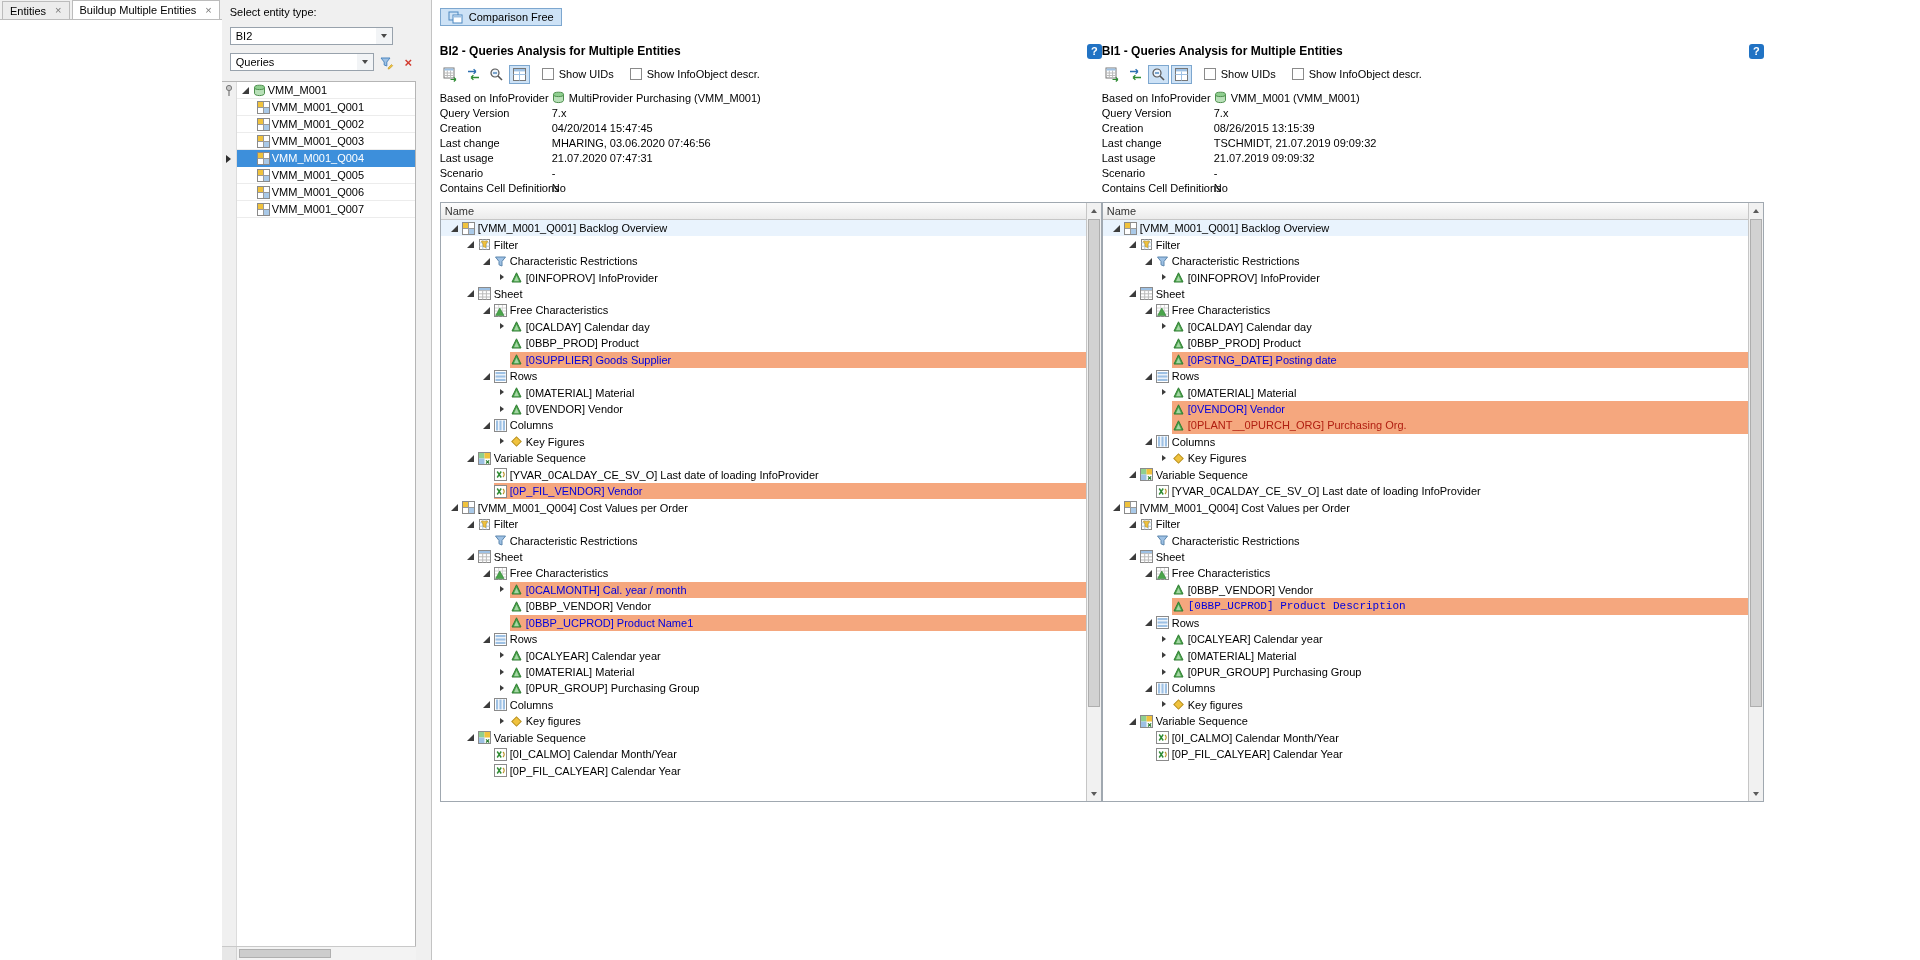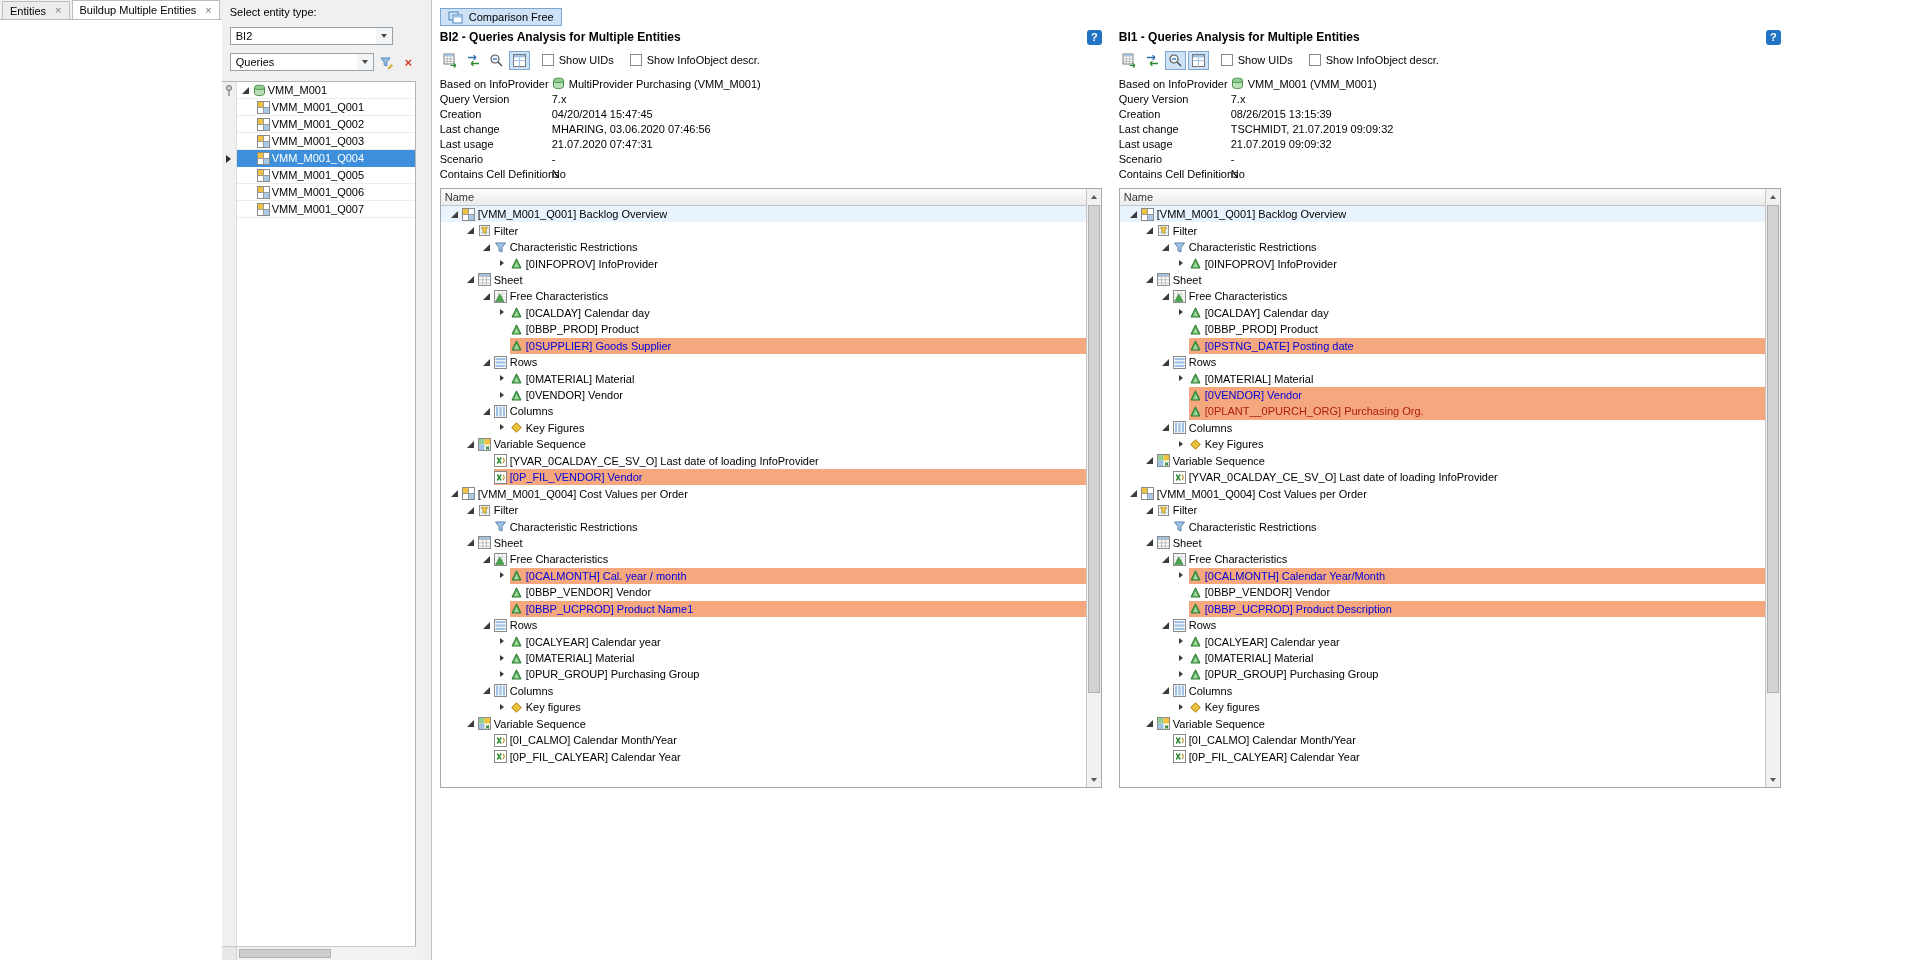--- a/index.html
+++ b/index.html
@@ -49,21 +49,21 @@
   .side-hscroll{width:194px;height:14px;flex:none;display:flex;background:#f0f0f0;border-top:1px solid #c9c9c9;}
   .hcorner{width:15px;height:100%;background:#e7e7e7;border-right:1px solid #d2d2d2;flex:none;}
   .htrack{flex:1;position:relative;background:#f3f3f3;}
   .hthumb{position:absolute;left:2px;top:2px;bottom:2px;width:92px;background:#cdcdcd;border:1px solid #b0b0b0;}
 
   
   .main{flex:1;background:#fff;padding:8px 0 0 8px;min-width:0;}
   .cmp-btn{display:inline-flex;align-items:center;gap:6px;height:18px;padding:0 7px;
            background:#cde2f6;border:1px solid #7da7cf;font-family:inherit;font-size:11px;cursor:default;}
   .cmp-btn svg{width:15px;height:13px;display:block;}
-  .panels{display:flex;gap:17px;margin-top:2px;}
+  .panels{display:flex;margin-top:16px;}
   .panel{width:662px;flex:none;display:flex;flex-direction:column;}
   .phead{display:flex;align-items:center;justify-content:space-between;height:18px;margin-bottom:2px;}
   .ptitle{font-size:12px;font-weight:bold;margin:0;}
   .help{width:15px;height:15px;flex:none;background:var(--accent,#2173c4);color:#fff;border-radius:3px;
         display:flex;align-items:center;justify-content:center;font-weight:bold;font-size:11px;}
   .ptoolbar{display:flex;align-items:center;margin:2px 0 6px;height:20px;}
   .tbtns{display:flex;gap:2px;margin-right:12px;}
   .tbtn{width:21px;height:19px;border:1px solid transparent;background:transparent;padding:1px;
         display:flex;align-items:center;justify-content:center;cursor:default;}
   .tbtn.pressed{background:#cde2f6;border-color:#7da7cf;}
@@ -1209,44 +1209,32 @@
                         <svg viewBox="0 0 13 13">
                           <rect x="0.5" y="0.5" width="12" height="12" fill="#fff" stroke="#8a8a8a"></rect>
                           <path d="M1 4h11M1 7h11M1 10h11M4.7 1V12.5M8.4 1V12.5" stroke="#d5d5d5" fill="none"></path>
                           <path d="M1.6 11.6 L5.8 4 L10 11.6 Z" fill="#4aa54a" stroke="#2e7d32" stroke-width="0.6"></path>
                         </svg>
                       </span>
                       <span class="nlabel">Free Characteristics</span>
                     </span>
                   </div>
                   <div class="trow" style="padding-left: 56px;">
-                    <span class="ar c"></span>
-                    <span class="node d-chg">
-                      <span class="ticon">
-                        <svg viewBox="0 0 13 13">
-                          <path d="M2 11 L6.5 1.8 L11 11 Z" fill="#4aa54a" stroke="#2e7d32"></path>
-                          <path d="M6.5 4.8 L9 10.2 H4 Z" fill="#a5d6a5"></path>
-                        </svg>
-                      </span>
-                      <span class="nlabel">[0CALMONTH] Calendar Year/Month</span>
-                    </span>
-                  </div>
-                  <div class="trow" style="padding-left: 56px;">
                     <span class="ar"></span>
                     <span class="node">
                       <span class="ticon">
                         <svg viewBox="0 0 13 13">
                           <path d="M2 11 L6.5 1.8 L11 11 Z" fill="#4aa54a" stroke="#2e7d32"></path>
                           <path d="M6.5 4.8 L9 10.2 H4 Z" fill="#a5d6a5"></path>
                         </svg>
                       </span>
                       <span class="nlabel">[0BBP_VENDOR] Vendor</span>
                     </span>
                   </div>
-                  <div class="trow" style="padding-left: 56px;">
+                  <div class="trow" style="padding-left: 56px; font-family: Liberation Mono, monospace;">
                     <span class="ar"></span>
                     <span class="node d-chg">
                       <span class="ticon">
                         <svg viewBox="0 0 13 13">
                           <path d="M2 11 L6.5 1.8 L11 11 Z" fill="#4aa54a" stroke="#2e7d32"></path>
                           <path d="M6.5 4.8 L9 10.2 H4 Z" fill="#a5d6a5"></path>
                         </svg>
                       </span>
                       <span class="nlabel">[0BBP_UCPROD] Product Description</span>
                     </span>

